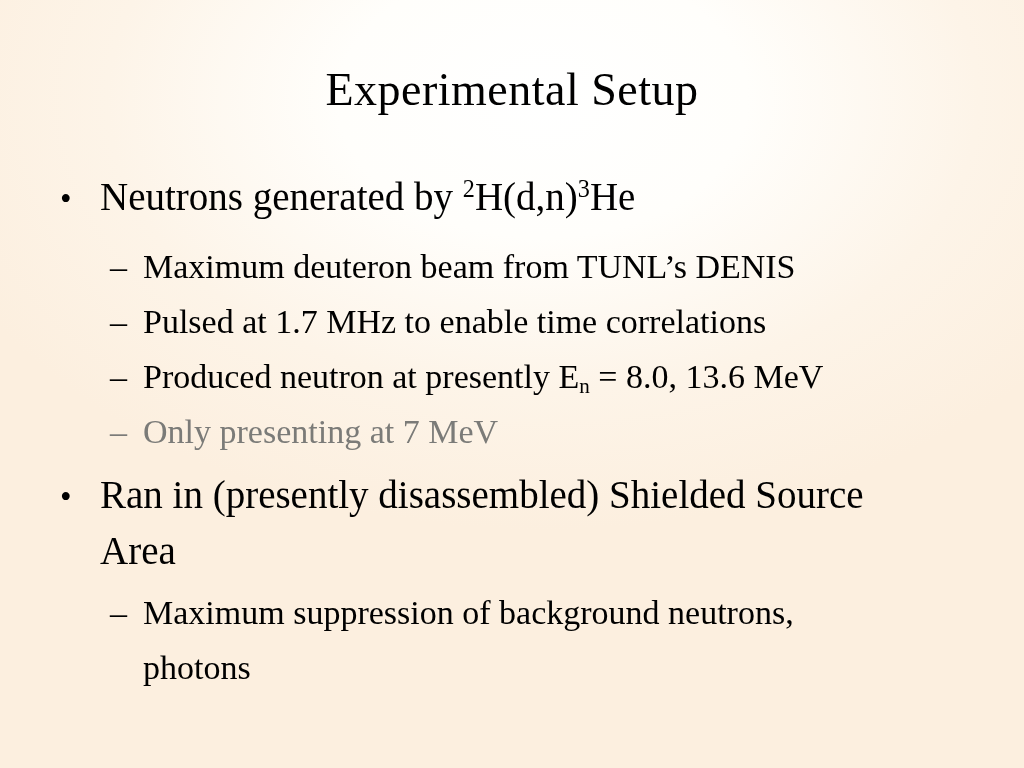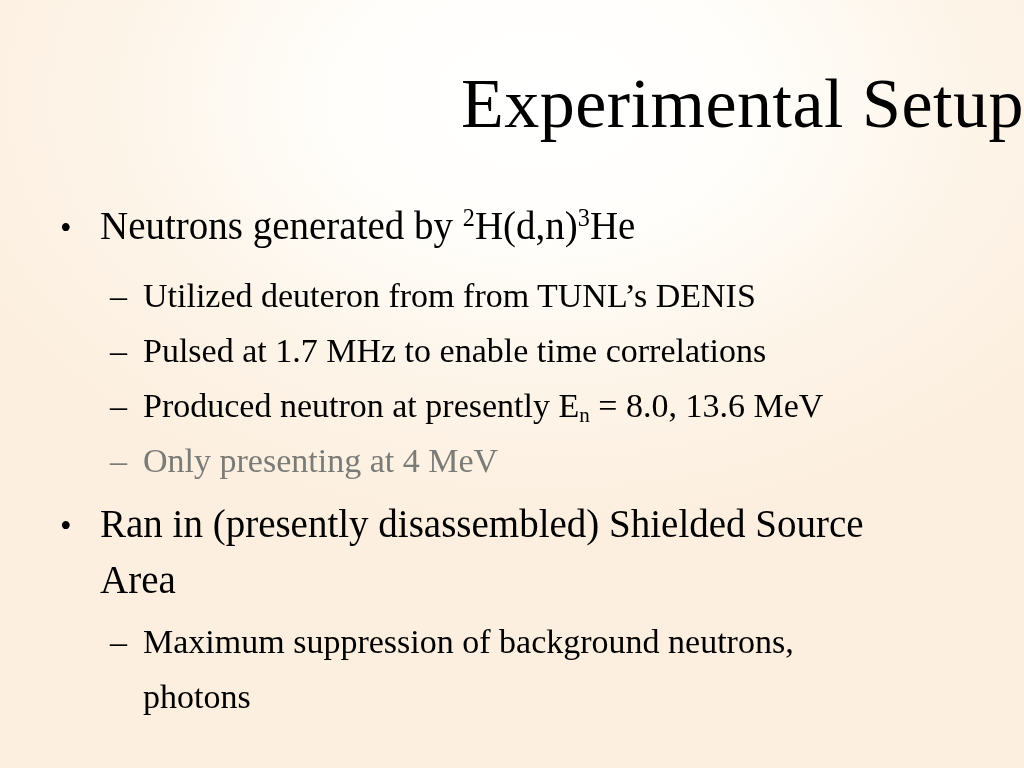--- a/index.html
+++ b/index.html
@@ -17,24 +17,24 @@
     background:
       radial-gradient(ellipse 640px 430px at 53% 13%,
         #ffffff 0%,
         #fffefb 32%,
         #fdf4e8 68%,
         #fcefdf 100%);
   }
   .title {
     margin: 0;
     padding-top: 62px;
-    font-size: 70px;
+    font-size: 46px;
     font-weight: normal;
     line-height: 1.2;
-    text-align: right;
+    text-align: center;
     letter-spacing: 0.5px;
   }
   .content {
     margin: 52px 0 0 60px;
     width: 828px;
   }
   .item {
     display: flex;
     align-items: baseline;
   }
@@ -83,33 +83,33 @@
   <div class="content">
 
     <div class="item l1">
       <span class="marker">•</span>
       <p class="text"><span>Neutrons generated by </span><sup class="sp">2</sup><span>H(d,n)</span><sup class="sp">3</sup><span>He</span></p>
     </div>
 
     <div class="sublist">
       <div class="item l2">
         <span class="marker">–</span>
-        <p class="text">Utilized deuteron from from TUNL’s DENIS</p>
+        <p class="text">Maximum deuteron beam from TUNL’s DENIS</p>
       </div>
       <div class="item l2">
         <span class="marker">–</span>
         <p class="text">Pulsed at 1.7 MHz to enable time correlations</p>
       </div>
       <div class="item l2">
         <span class="marker">–</span>
         <p class="text"><span>Produced neutron at presently E</span><sub class="sb">n</sub><span> = 8.0, 13.6 MeV</span></p>
       </div>
       <div class="item l2 muted">
         <span class="marker">–</span>
-        <p class="text">Only presenting at 4 MeV</p>
+        <p class="text">Only presenting at 7 MeV</p>
       </div>
     </div>
 
     <div class="item l1 group2">
       <span class="marker">•</span>
       <p class="text">Ran in (presently disassembled) Shielded Source Area</p>
     </div>
 
     <div class="sublist2">
       <div class="item l2">

